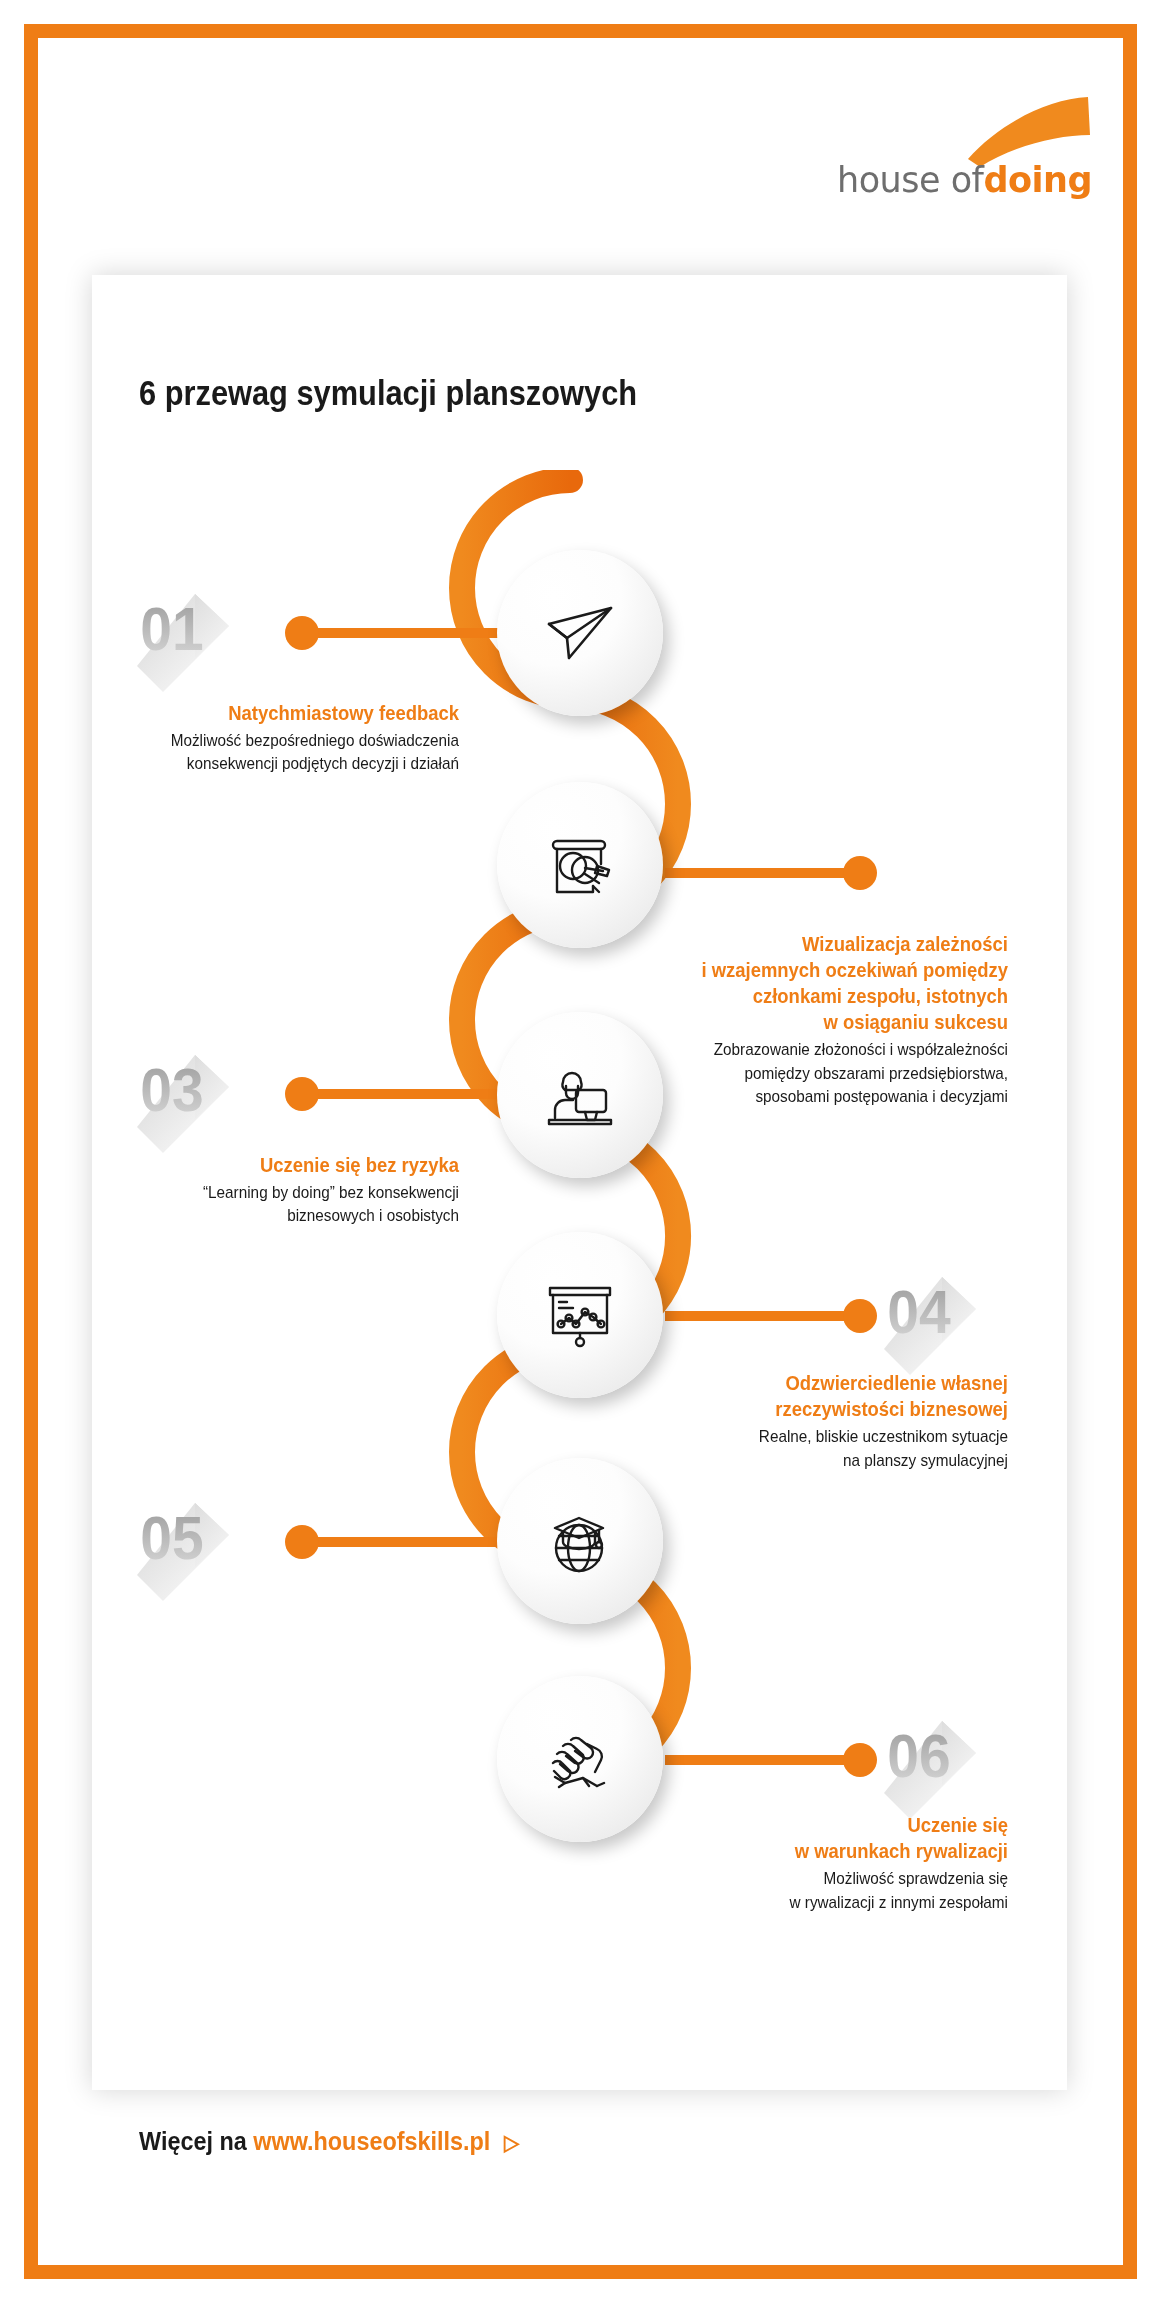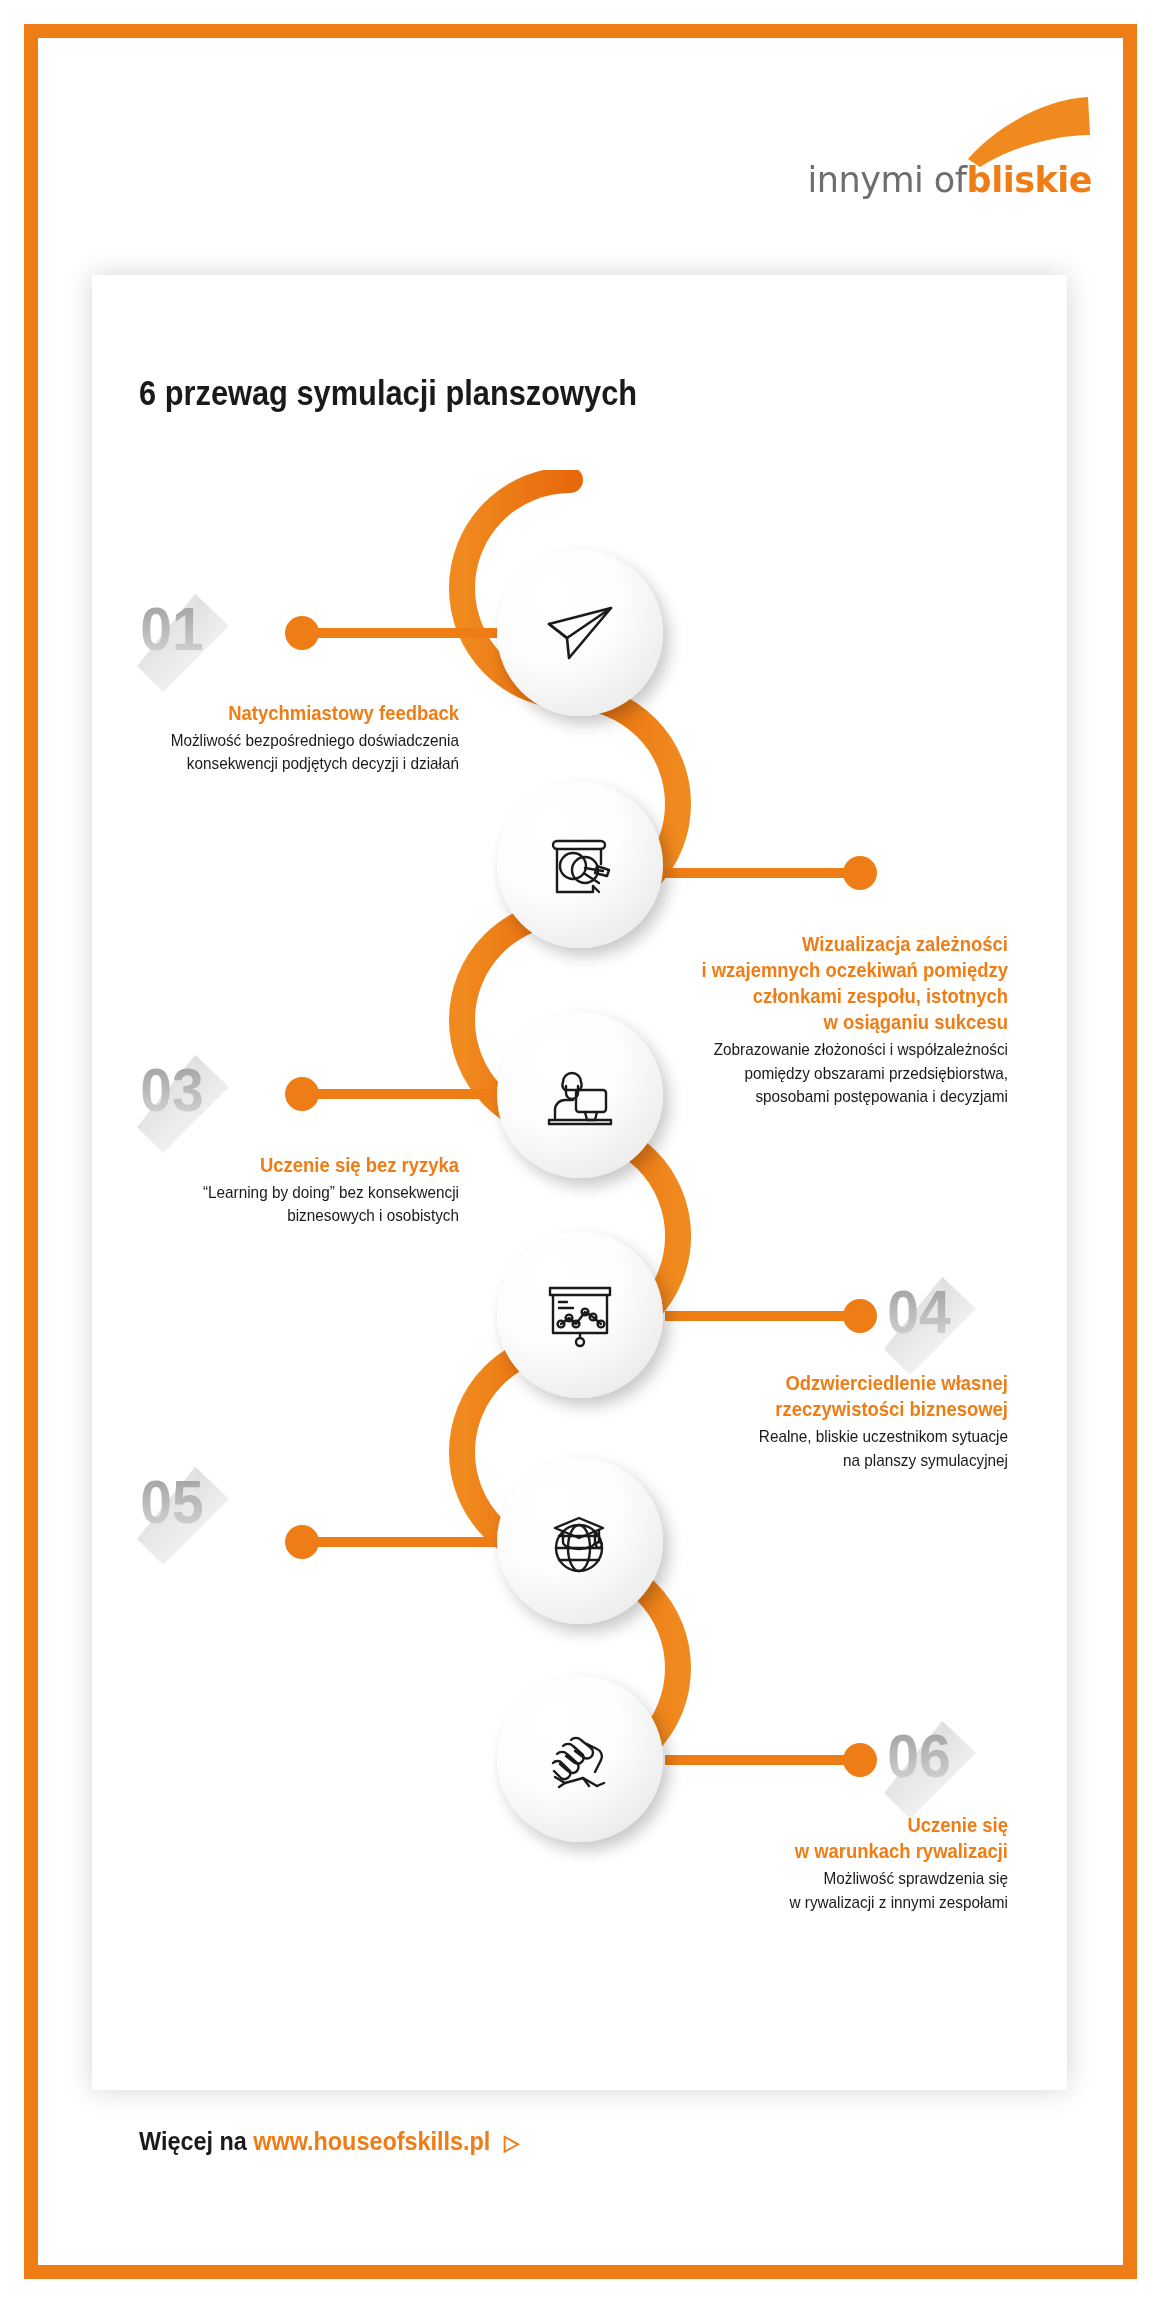--- a/index.html
+++ b/index.html
@@ -147,21 +147,21 @@
 <div id="page">
 
   <div class="frame-outer"></div>
 
   <div class="logo">
     <svg class="logo-swoosh" width="130" height="78" viewBox="0 0 130 78">
       <path d="M4 64 C 34 30, 82 4, 124 2 L 126 40 C 92 40, 46 52, 16 72 Z" fill="#f08a1e"></path>
       <path d="M4 64 C 34 30, 82 4, 124 2 L 124 10 C 88 14, 44 40, 14 70 Z" fill="#ffffff" opacity="0"></path>
     </svg>
     <div class="logo-text">
-      <span class="gray">innymi of</span><span class="orange">bliskie</span>
+      <span class="gray">house of</span><span class="orange">doing</span>
     </div>
   </div>
 
   <div class="card"></div>
 
   <div class="title">6 przewag symulacji planszowych</div>
 
   <svg class="spine" viewBox="0 0 330 1350">
     <defs>
       <linearGradient id="og1" x1="0" y1="0" x2="1" y2="0">
@@ -317,21 +317,21 @@
   </div>
 
   <div class="numwrap" style="left:880px; top:1271px;">
     <svg width="120" height="120" viewBox="0 0 120 120">
       <path d="M62 6 L96 38 L62 70 Z" fill="url(#sg1)"></path>
       <path d="M62 6 L96 38 L30 104 L4 78 Z" fill="url(#sg1)" opacity="0.9"></path>
       <text x="8" y="62" font-family="Liberation Sans Narrow, Liberation Sans, sans-serif" font-size="62" font-weight="700" fill="url(#ng1)" transform="scale(0.92,1)">04</text>
     </svg>
   </div>
 
-  <div class="numwrap" style="left:133px; top:1461px;text-decoration:underline;">
+  <div class="numwrap" style="left:133px; top:1497px;text-decoration:underline;">
     <svg width="120" height="120" viewBox="0 0 120 120">
       <path d="M62 6 L96 38 L62 70 Z" fill="url(#sg1)"></path>
       <path d="M62 6 L96 38 L30 104 L4 78 Z" fill="url(#sg1)" opacity="0.9"></path>
       <text x="8" y="62" font-family="Liberation Sans Narrow, Liberation Sans, sans-serif" font-size="62" font-weight="700" fill="url(#ng1)" transform="scale(0.92,1)">05</text>
     </svg>
   </div>
 
   <div class="numwrap" style="left:880px; top:1715px;">
     <svg width="120" height="120" viewBox="0 0 120 120">
       <path d="M62 6 L96 38 L62 70 Z" fill="url(#sg1)"></path>

